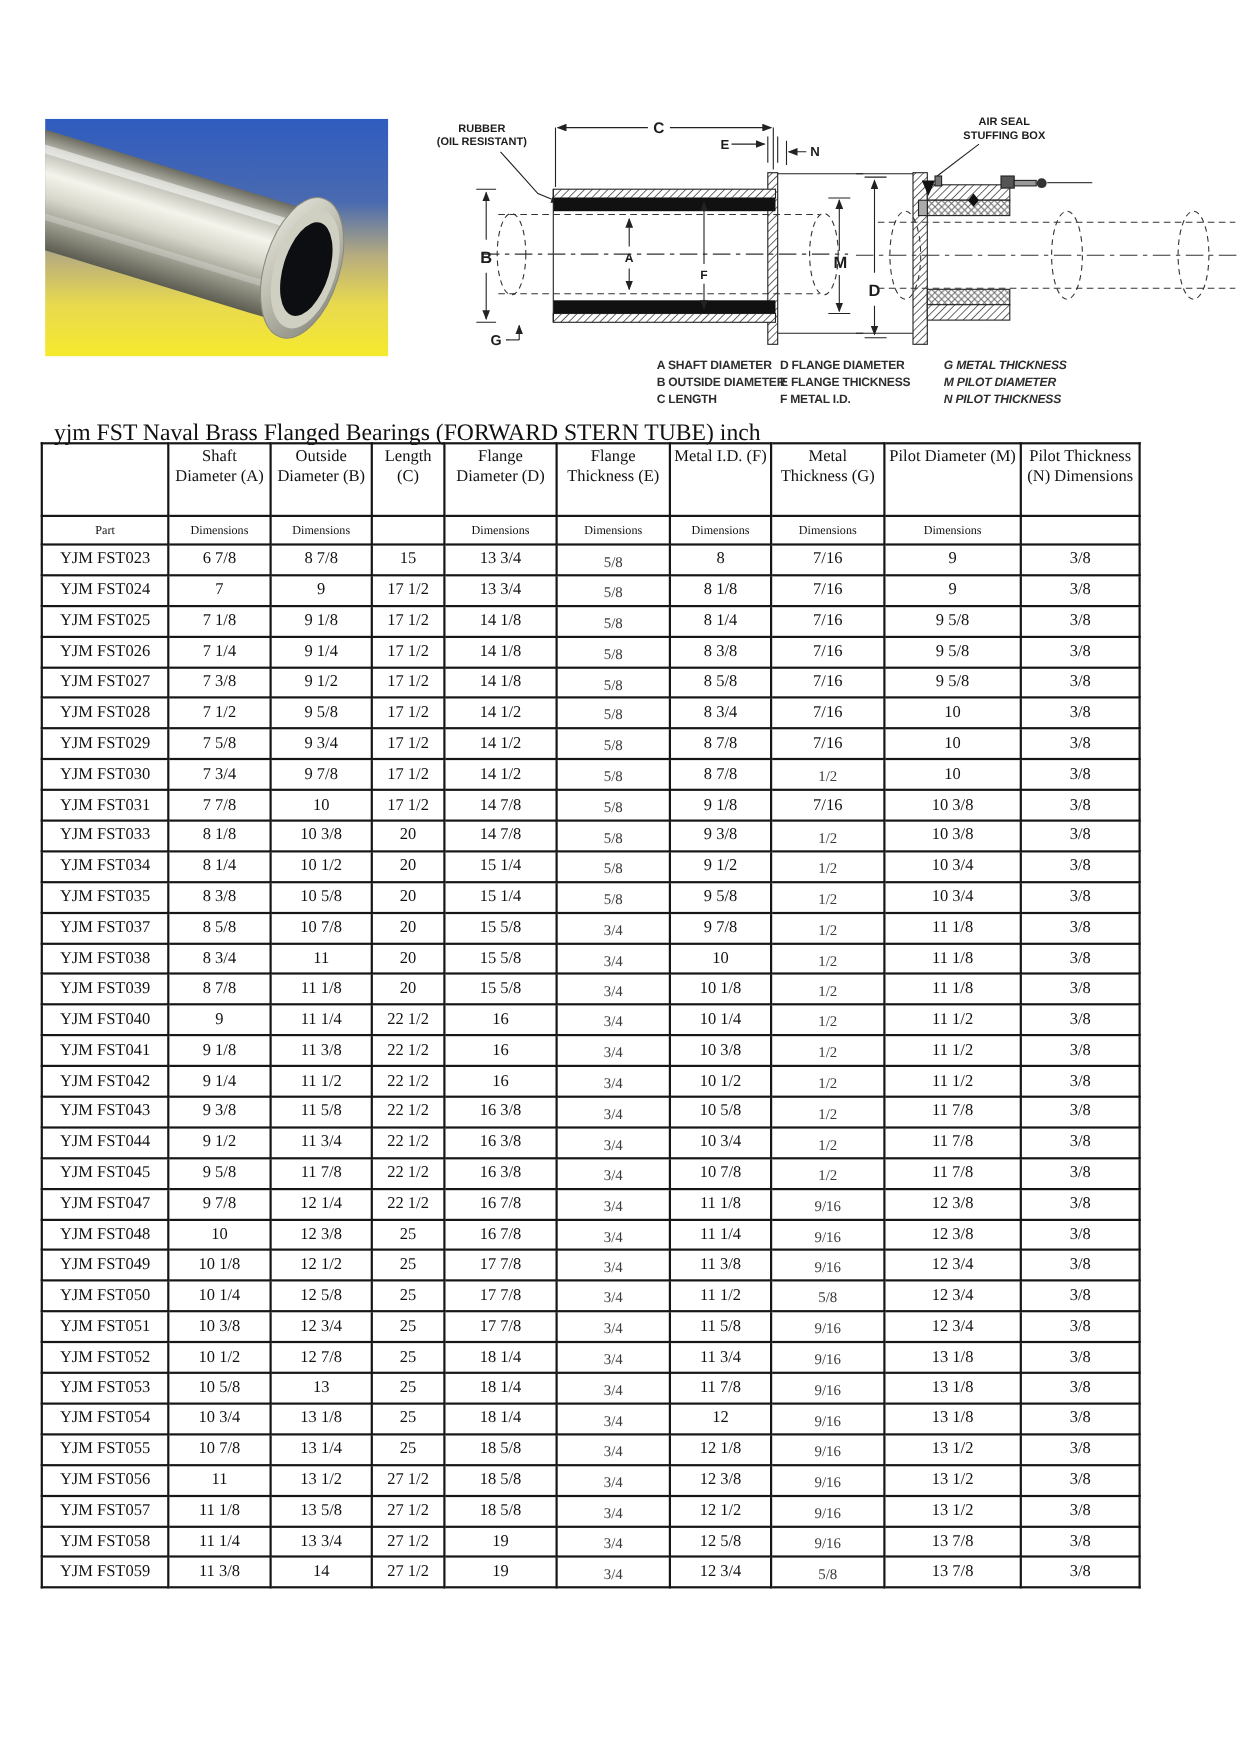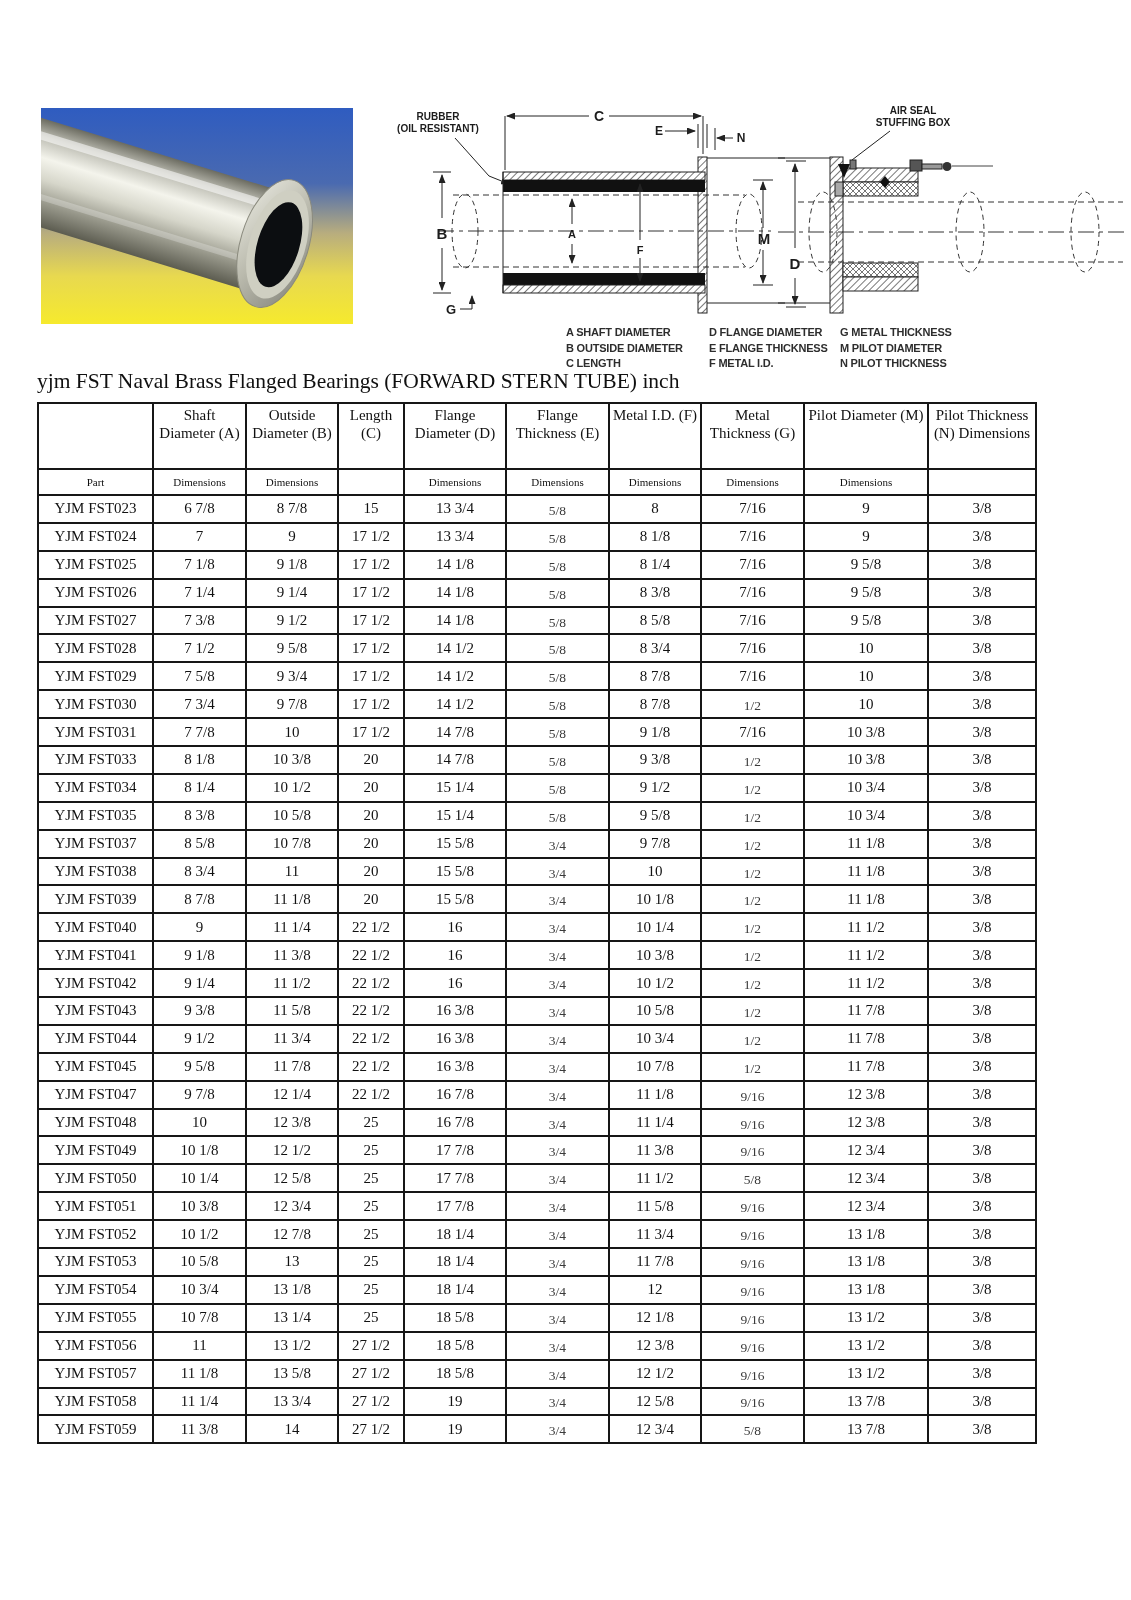--- a/index.html
+++ b/index.html
@@ -9,25 +9,25 @@
   
   .photo{position:absolute;left:41px;top:108px;width:312px;height:216px;}
 
   
   .diag-mid{position:absolute;left:393px;top:98px;width:392px;height:272px;}
   .diag-right{position:absolute;left:778px;top:98px;width:353px;height:272px;}
 
   
   .legend-col{position:absolute;top:325px;font-family:"Liberation Sans",sans-serif;
     font-weight:bold;font-size:11px;line-height:15.5px;color:#2d2d2d;letter-spacing:-0.2px;white-space:nowrap;}
-  .legend-1{left:566px;} .legend-2{left:709px;} .legend-3{left:840px;}
+  .legend-1{left:597px;} .legend-2{left:709px;} .legend-3{left:858px;font-style:italic;}
 
   
   .title{position:absolute;left:37px;top:369px;font-size:21.5px;color:#101010;
-    font-family:"Liberation Serif",serif;font-weight:normal;margin:0;white-space:nowrap;}
+    font-family:"Liberation Serif",serif;font-weight:normal;margin:12px;white-space:nowrap;}
 
   
   table.spec{position:absolute;left:37px;top:402px;border-collapse:collapse;
     table-layout:fixed;width:998px;font-family:"Liberation Serif",serif;}
   table.spec td, table.spec th{border:2px solid #161616;text-align:center;
     padding:0 1px;color:#111;font-weight:normal;overflow:hidden;}
   table.spec thead tr.h1 th{height:62px;vertical-align:top;padding-top:2px;
     font-size:15px;line-height:18px;}
   table.spec thead tr.h2 th{height:24px;vertical-align:middle;font-size:11px;}
   table.spec tbody td{height:25.9px;font-size:15px;vertical-align:middle;}

